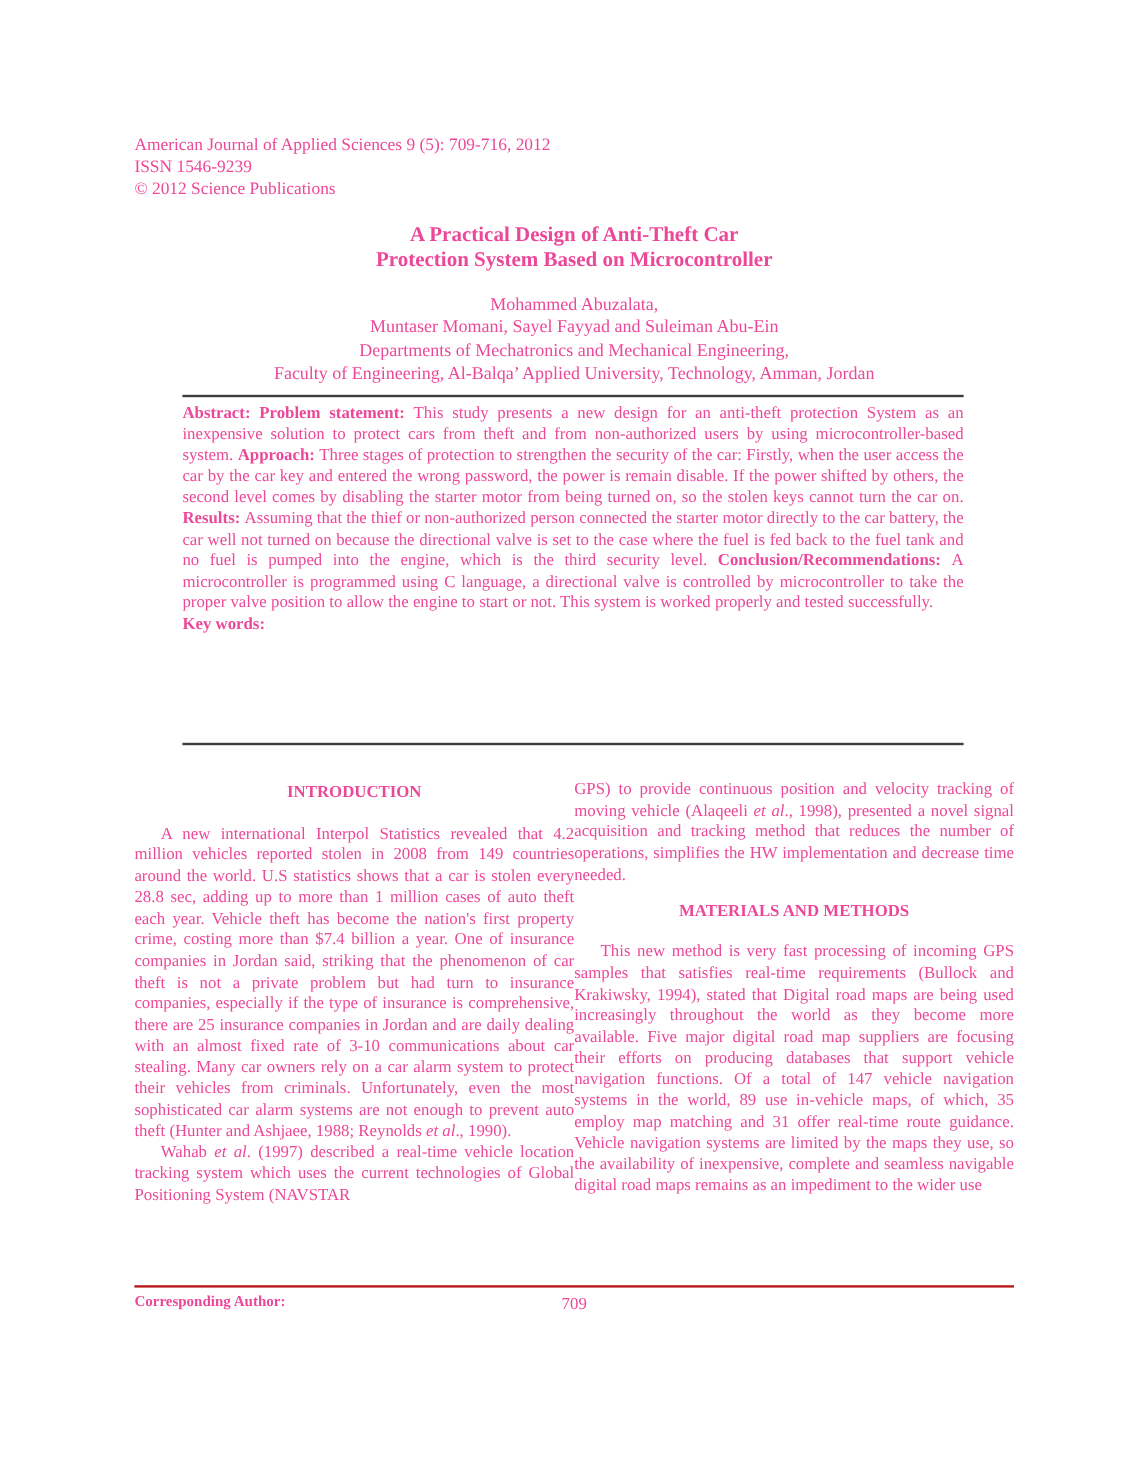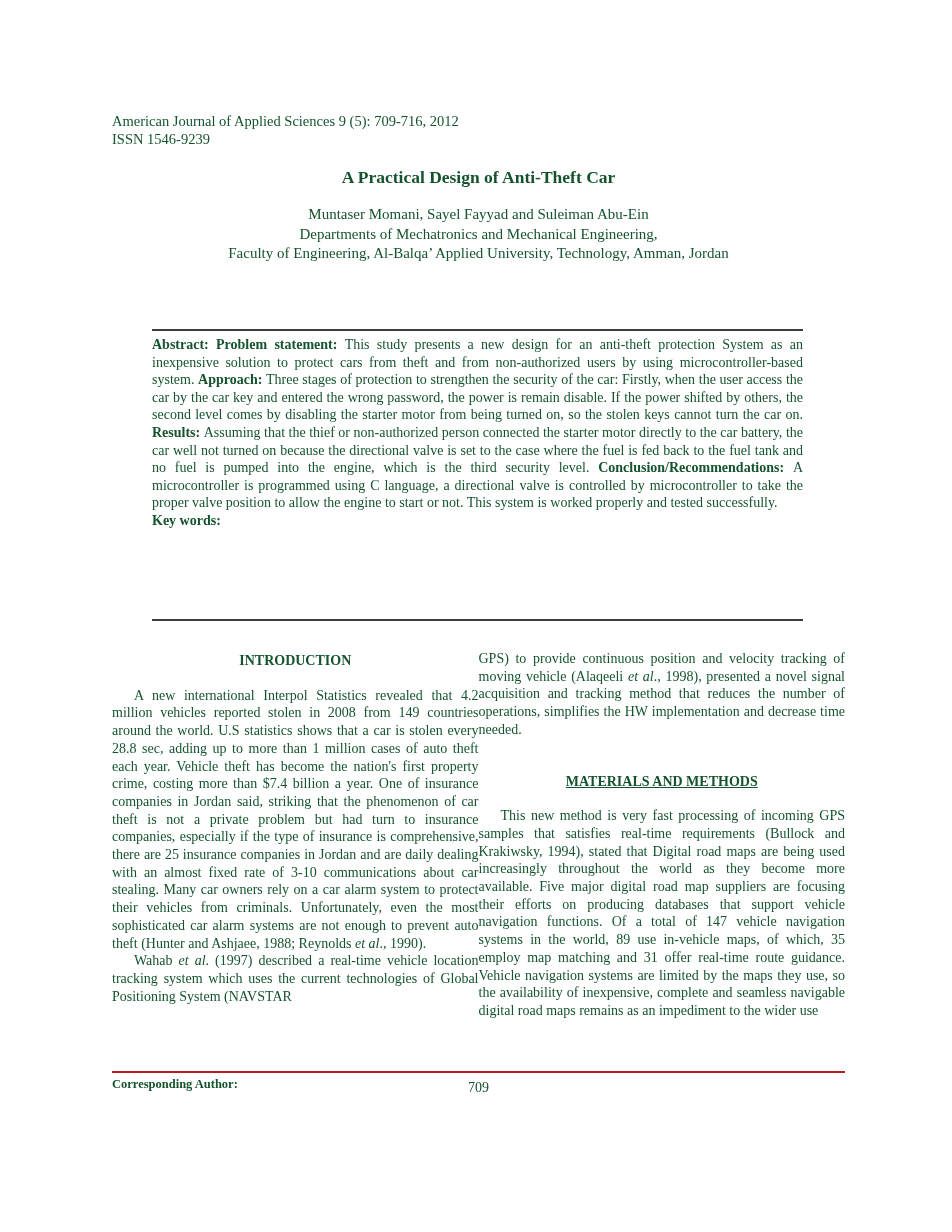--- a/index.html
+++ b/index.html
@@ -1,21 +1,21 @@
 <!DOCTYPE html>
 <html><head>
 <meta charset="utf-8">
 <style>
   html, body { margin: 0; padding: 0; background: #ffffff; }
   .page {
     position: relative;
     width: 952px;
     height: 1232px;
     background: #ffffff;
-    color: #14532d;
+    color: #ec4899;
     font-family: "Liberation Serif", "DejaVu Serif", serif;
     overflow: hidden;
   }
   
   .journal-header {
     padding: 112px 0 0 112px;
     font-size: 14.5px;
     line-height: 18.3px;
   }
   
@@ -74,21 +74,21 @@
     line-height: 17.7px;
     text-align: justify;
   }
   .col { flex: 1 1 0; min-width: 0; }
   .section-heading {
     margin: 2px 0 17px 0;
     text-align: center;
     font-weight: bold;
     font-size: 14px;
   }
-  .section-heading.mid { margin: 34px 0 17px 0; text-decoration: underline; }
+  .section-heading.mid { margin: 12px 0 17px 0; }
   .columns p { margin: 0; }
   .columns p.indent { text-indent: 22px; }
   
   .page-footer {
     position: absolute;
     top: 1071px;
     left: 112px;
     width: 733px;
     border-top: 2px solid #b91c1c;
     padding-top: 4px;
@@ -112,27 +112,30 @@
   }
 </style>
 </head>
 <body>
 
 <div class="page">
 
   <div class="journal-header">
     <div>American Journal of Applied Sciences 9 (5): 709-716, 2012</div>
     <div>ISSN 1546-9239</div>
+    <div>© 2012 Science Publications</div>
   </div>
 
   <h1 class="paper-title">
     <span>A Practical Design of Anti-Theft Car</span><br>
+    <span>Protection System Based on Microcontroller</span>
   </h1>
 
   <div class="authors-block">
+    <div>Mohammed Abuzalata,</div>
     <div>Muntaser Momani, Sayel Fayyad and Suleiman Abu-Ein</div>
     <div>Departments of Mechatronics and Mechanical Engineering,</div>
     <div>Faculty of Engineering, Al-Balqa’ Applied University, Technology, Amman, Jordan</div>
   </div>
 
   <div class="abstract-section">
     <p><span style="font-weight: bold;">Abstract: Problem statement: </span><span>This study presents a new design for an anti-theft protection System as an inexpensive solution to protect cars from theft and from non-authorized users by using microcontroller-based system. </span><span style="font-weight: bold;">Approach: </span><span>Three stages of protection to strengthen the security of the car: Firstly, when the user access the car by the car key and entered the wrong password, the power is remain disable. If the power shifted by others, the second level comes by disabling the starter motor from being turned on, so the stolen keys cannot turn the car on. </span><span style="font-weight: bold;">Results: </span><span>Assuming that the thief or non-authorized person connected the starter motor directly to the car battery, the car well not turned on because the directional valve is set to the case where the fuel is fed back to the fuel tank and no fuel is pumped into the engine, which is the third security level. </span><span style="font-weight: bold;">Conclusion/Recommendations: </span><span>A microcontroller is programmed using C language, a directional valve is controlled by microcontroller to take the proper valve position to allow the engine to start or not. This system is worked properly and tested successfully.</span></p>
     <p class="keywords-block">
       <span class="keywords-label">Key words:</span>
     </p>

